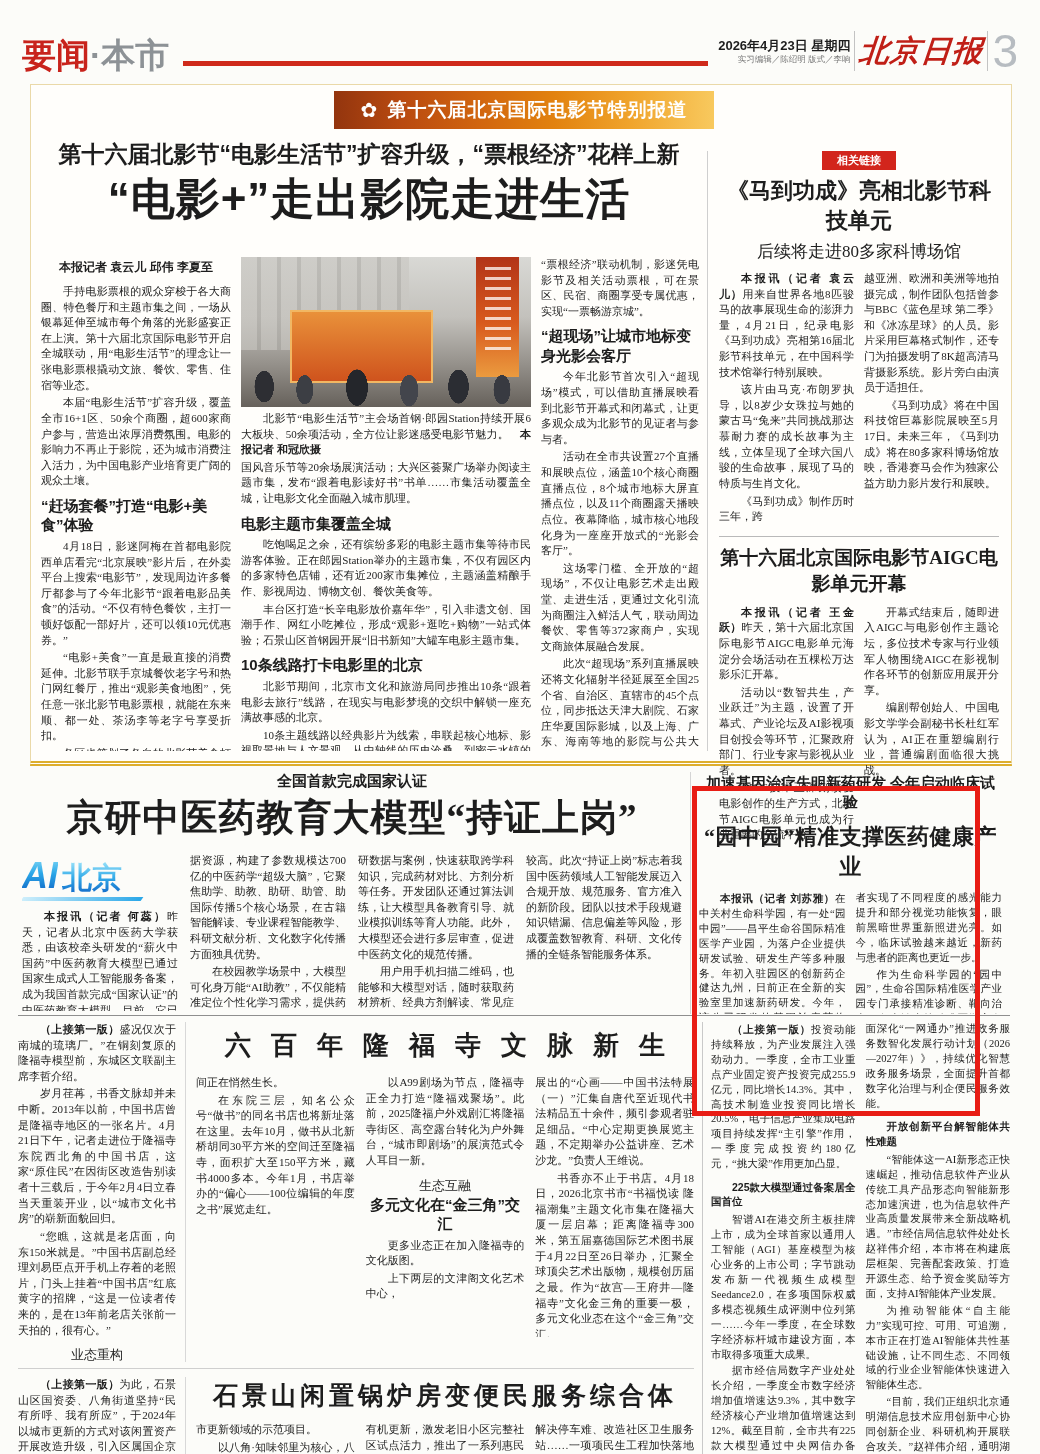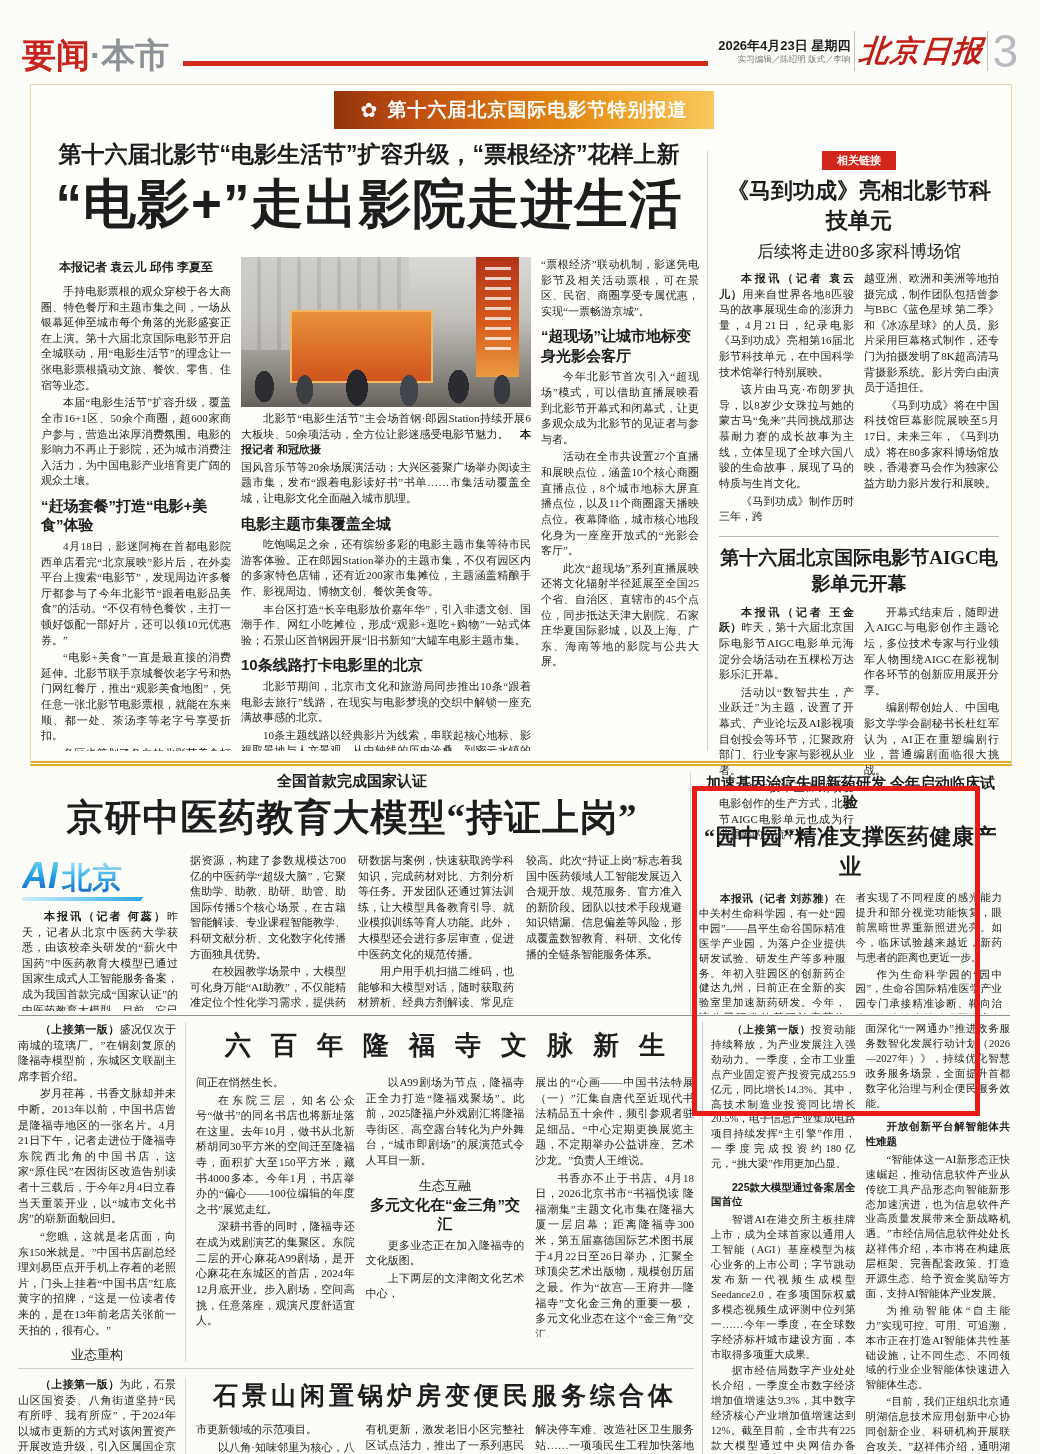--- a/index.html
+++ b/index.html
@@ -29,21 +29,21 @@
   .col p.bigsub{font-family:"Liberation Sans",sans-serif;font-weight:900;font-size:17px;line-height:1.35;margin:8px 0 5px;}
   .col{overflow:hidden;}
   
   .film{position:absolute;left:30px;top:84px;width:980px;height:676px;border:1px solid #ead9a8;border-bottom:5px double #ddae2e;background:#fffefb;}
   .banner{position:absolute;left:303px;top:6px;width:380px;height:38px;display:flex;align-items:center;justify-content:center;gap:10px;
           background:linear-gradient(90deg,#93350e,#b94a10 18%,#d1650f 38%,#e2820f 58%,#f0a42c 78%,#f8c95e);}
   .banner .flower{color:#fff;font-size:20px;line-height:1;}
   .banner .blabel{color:#fff;font-family:"Liberation Sans",sans-serif;font-weight:900;font-size:19px;letter-spacing:1px;}
   .film-head{position:absolute;left:8px;top:50px;width:660px;text-align:center;}
   .film-kicker{font-family:"Liberation Sans",sans-serif;font-weight:900;font-size:23px;margin:4px 0 6px;}
-  .film-headline{font-family:"Liberation Sans",sans-serif;font-weight:900;font-size:53px;line-height:1.05;letter-spacing:1px;margin:0;}
+  .film-headline{font-family:"Liberation Sans",sans-serif;font-weight:900;font-size:44px;line-height:1.05;letter-spacing:1px;margin:0;}
   .film-body{position:absolute;left:10px;top:172px;width:658px;height:494px;display:flex;gap:10px;}
   .fcolA{width:190px;}
   .fcolB{width:290px;}
   .fcolC{width:158px;}
   .photo{position:relative;width:100%;height:150px;overflow:hidden;margin-bottom:4px;
          background:linear-gradient(180deg,#d9d9d5 0%,#c3c1bc 40%,#97938d 70%,#66615b 100%);}
   .ph-build{position:absolute;left:0;top:0;width:58%;height:62%;opacity:.65;
             background:repeating-linear-gradient(90deg,#c9c7c2 0 16px,#aeaca7 16px 20px);}
   .ph-poster{position:absolute;right:4%;top:0;width:15%;height:80%;
              background:linear-gradient(180deg,#b23418,#d85a1d 55%,#eb9b3f);}
@@ -172,20 +172,21 @@
             <h4 class="sub">10条线路打卡电影里的北京</h4>
             <p class="p">北影节期间，北京市文化和旅游局同步推出10条“跟着电影去旅行”线路，在现实与电影梦境的交织中解锁一座充满故事感的北京。</p>
             <p class="p">10条主题线路以经典影片为线索，串联起核心地标、影视取景地与人文景观，从中轴线的历史沧桑，到密云水镇的休闲时光，许多影迷揣着这份攻略，走进胡同。</p>
           </div>
       </div>
       <div class="col fcolC">
           <p class="cont">“票根经济”联动机制，影迷凭电影节及相关活动票根，可在景区、民宿、商圈享受专属优惠，实现“一票畅游京城”。</p>
           <h4 class="sub">“超现场”让城市地标变身光影会客厅</h4>
           <p class="p">今年北影节首次引入“超现场”模式，可以借助直播展映看到北影节开幕式和闭幕式，让更多观众成为北影节的见证者与参与者。</p>
           <p class="p">活动在全市共设置27个直播和展映点位，涵盖10个核心商圈直播点位，8个城市地标大屏直播点位，以及11个商圈露天播映点位。夜幕降临，城市核心地段化身为一座座开放式的“光影会客厅”。</p>
+          <p class="p">这场零门槛、全开放的“超现场”，不仅让电影艺术走出殿堂、走进生活，更通过文化引流为商圈注入鲜活人气，联动周边餐饮、零售等372家商户，实现文商旅体展融合发展。</p>
           <p class="p">此次“超现场”系列直播展映还将文化辐射半径延展至全国25个省、自治区、直辖市的45个点位，同步抵达天津大剧院、石家庄华夏国际影城，以及上海、广东、海南等地的影院与公共大屏。</p>
         </div>
     </div>
     <div class="film-right">
       <span class="tag">相关链接</span>
       <h2 class="rel-h1">《马到功成》亮相北影节科技单元</h2>
       <div class="rel-deck">后续将走进80多家科博场馆</div>
       <div class="twocol">
         <div class="col">
             <p class="p"><strong>本报讯（记者 袁云儿）</strong>用来自世界各地8匹骏马的故事展现生命的澎湃力量，4月21日，纪录电影《马到功成》亮相第16届北影节科技单元，在中国科学技术馆举行特别展映。</p>
@@ -266,21 +267,20 @@
             <p class="p">岁月荏苒，书香文脉却并未中断。2013年以前，中国书店曾是隆福寺地区的一张名片。4月21日下午，记者走进位于隆福寺东院西北角的中国书店，这家“原住民”在因街区改造告别读者十三载后，于今年2月4日立春当天重装开业，以“城市文化书房”的崭新面貌回归。</p>
             <p class="p">“您瞧，这就是老店面，向东150米就是。”中国书店副总经理刘易臣点开手机上存着的老照片，门头上挂着“中国书店”红底黄字的招牌，“这是一位读者传来的，是在13年前老店关张前一天拍的，很有心。”</p>
             <h4 class="kick2">业态重构</h4>
           </div>
         <div class="lf-right">
           <h2 class="lf-headline">六百年隆福寺文脉新生</h2>
           <div class="cols3">
             <div class="col">
                 <p class="cont">间正在悄然生长。</p>
                 <p class="p">在东院三层，知名公众号“做书”的同名书店也将新址落在这里。去年10月，做书从北新桥胡同30平方米的空间迁至隆福寺，面积扩大至150平方米，藏书4000多本。今年1月，书店举办的“偏心——100位编辑的年度之书”展览走红。</p>
-                <p class="p">深耕书香的同时，隆福寺还在成为戏剧演艺的集聚区。东院二层的开心麻花A99剧场，是开心麻花在东城区的首店，2024年12月底开业。步入剧场，空间高挑，任意落座，观演尺度舒适宜人。</p>
               </div>
             <div class="col">
                 <p class="p">以A99剧场为节点，隆福寺正全力打造“隆福戏聚场”。此前，2025隆福户外戏剧汇将隆福寺街区、高空露台转化为户外舞台，“城市即剧场”的展演范式令人耳目一新。</p>
                 <h4 class="kick2">生态互融</h4>
                 <h4 class="sub">多元文化在“金三角”交汇</h4>
                 <p class="p">更多业态正在加入隆福寺的文化版图。</p>
                 <p class="p">上下两层的文津阁文化艺术中心，</p>
               </div>
             <div class="col">
                 <p class="cont">展出的“心画——中国书法特展（一）”汇集自唐代至近现代书法精品五十余件，频引参观者驻足细品。“中心定期更换展览主题，不定期举办公益讲座、艺术沙龙。”负责人王维说。</p>

